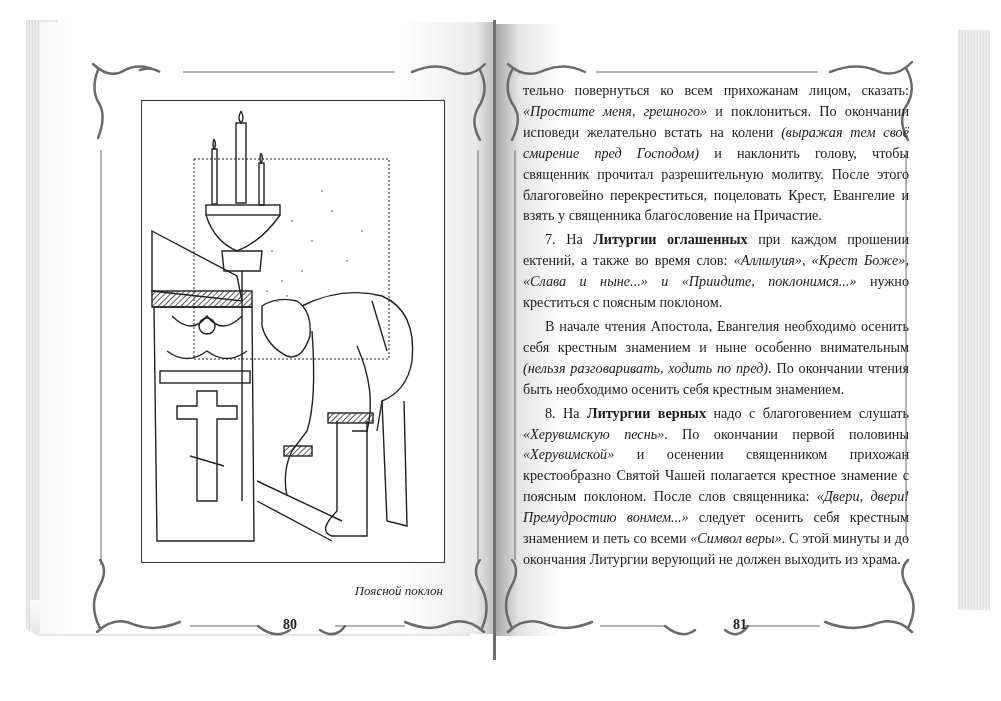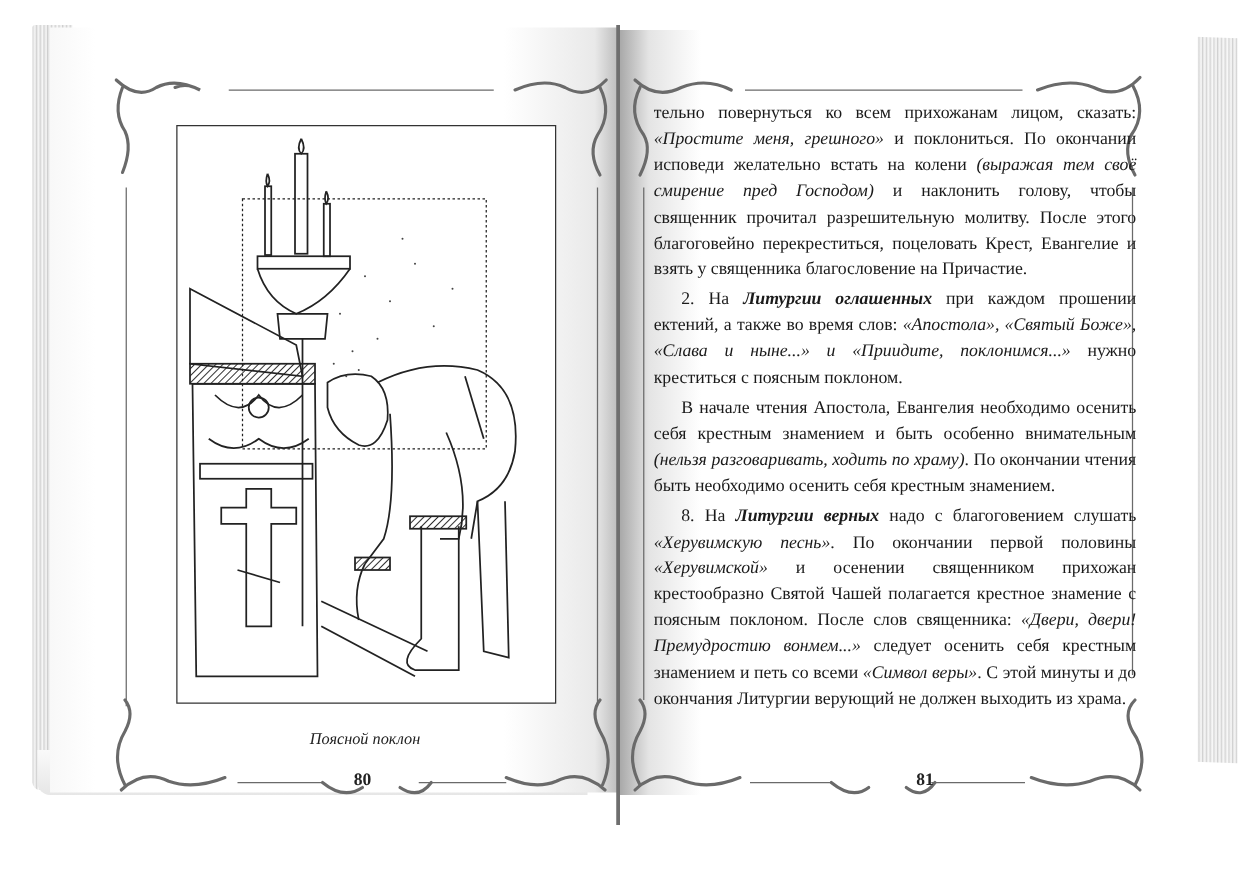--- a/index.html
+++ b/index.html
@@ -15,28 +15,28 @@
     background:repeating-linear-gradient(90deg,#d2d2d2 0px,#ececec 1px,#f7f7f7 2px,#dadada 3px);
     transform:skewY(2deg);}
   .page{position:absolute;background:#fdfdfd;}
   .page-left{left:40px;top:22px;width:454px;height:612px;
     background:linear-gradient(90deg,#f8f8f8 0%,#ffffff 8%,#ffffff 80%,#e9e9e9 96%,#bdbdbd 100%);}
   .page-right{left:496px;top:24px;width:462px;height:612px;
     background:linear-gradient(90deg,#a9a9a9 0%,#e4e4e4 5%,#ffffff 14%,#ffffff 100%);}
   .spine{position:absolute;left:493px;top:20px;width:3px;height:640px;background:#6e6e6e;}
   
   .figure{position:absolute;left:141px;top:100px;width:302px;height:461px;border:1.5px solid #333;background:#fff;overflow:hidden;}
-  .caption{position:absolute;left:141px;top:583px;width:302px;text-align:center;font-style:italic;font-size:13px;color:#222;}
+  .caption{position:absolute;left:141px;top:583px;width:302px;text-align:right;font-style:italic;font-size:13px;color:#222;}
   .pagenum{position:absolute;font-size:14px;font-weight:bold;color:#222;}
   
   .text{position:absolute;left:523px;top:80px;width:386px;font-size:14.2px;line-height:20.9px;color:#1a1a1a;text-align:justify;}
   .text p{margin:0;}
   .text .ind{text-indent:22px;margin-top:3px;}
   .it{font-style:italic;margin-top:40px;}
-  .b{font-weight:bold;font-style:italic;}
+  .b{font-weight:bold;}
 </style>
 </head>
 <body>
 
 <div class="book">
   <div class="stack-left"></div>
   <div class="stack-left-bottom"></div>
   <div class="stack-right"></div>
 
   <div class="page page-left"></div>
@@ -162,22 +162,22 @@
 
   <div class="caption">Поясной поклон</div>
   <div class="pagenum" style="left:283px;top:617px;">80</div>
   <div class="pagenum" style="left:697px;top:617px;padding-left:36px;">81</div>
 
   <div class="text">
     <p>
       <span>тельно повернуться ко всем прихожанам лицом, сказать: </span><span class="it">«Простите меня, грешного»</span><span> и поклониться. По окончании исповеди желательно встать на колени </span><span class="it">(выражая тем своё смирение пред Господом)</span><span> и наклонить голову, чтобы священник прочитал разрешительную молитву. После этого благоговейно перекреститься, поцеловать Крест, Евангелие и взять у священника благословение на Причастие.</span>
     </p>
     <p class="ind">
-      <span>2. На </span><span class="b">Литургии оглашенных</span><span> при каждом прошении ектений, а также во время слов: </span><span class="it">«Апостола», «Святый Боже», «Слава и ныне...» и «Приидите, поклонимся...»</span><span> нужно креститься с поясным поклоном.</span>
+      <span>7. На </span><span class="b">Литургии оглашенных</span><span> при каждом прошении ектений, а также во время слов: </span><span class="it">«Аллилуия», «Крест Боже», «Слава и ныне...» и «Приидите, поклонимся...»</span><span> нужно креститься с поясным поклоном.</span>
     </p>
     <p class="ind">
-      <span>В начале чтения Апостола, Евангелия необходимо осенить себя крестным знамением и быть особенно внимательным </span><span class="it">(нельзя разговаривать, ходить по храму)</span><span>. По окончании чтения быть необходимо осенить себя крестным знамением.</span>
+      <span>В начале чтения Апостола, Евангелия необходимо осенить себя крестным знамением и ныне особенно внимательным </span><span class="it">(нельзя разговаривать, ходить по пред)</span><span>. По окончании чтения быть необходимо осенить себя крестным знамением.</span>
     </p>
     <p class="ind">
       <span>8. На </span><span class="b">Литургии верных</span><span> надо с благоговением слушать </span><span class="it">«Херувимскую песнь»</span><span>. По окончании первой половины </span><span class="it">«Херувимской»</span><span> и осенении священником прихожан крестообразно Святой Чашей полагается крестное знамение с поясным поклоном. После слов священника: </span><span class="it">«Двери, двери! Премудростию вонмем...»</span><span> следует осенить себя крестным знамением и петь со всеми </span><span class="it">«Символ веры»</span><span>. С этой минуты и до окончания Литургии верующий не должен выходить из храма.</span>
     </p>
   </div>
 </div>
 
 </body></html>

